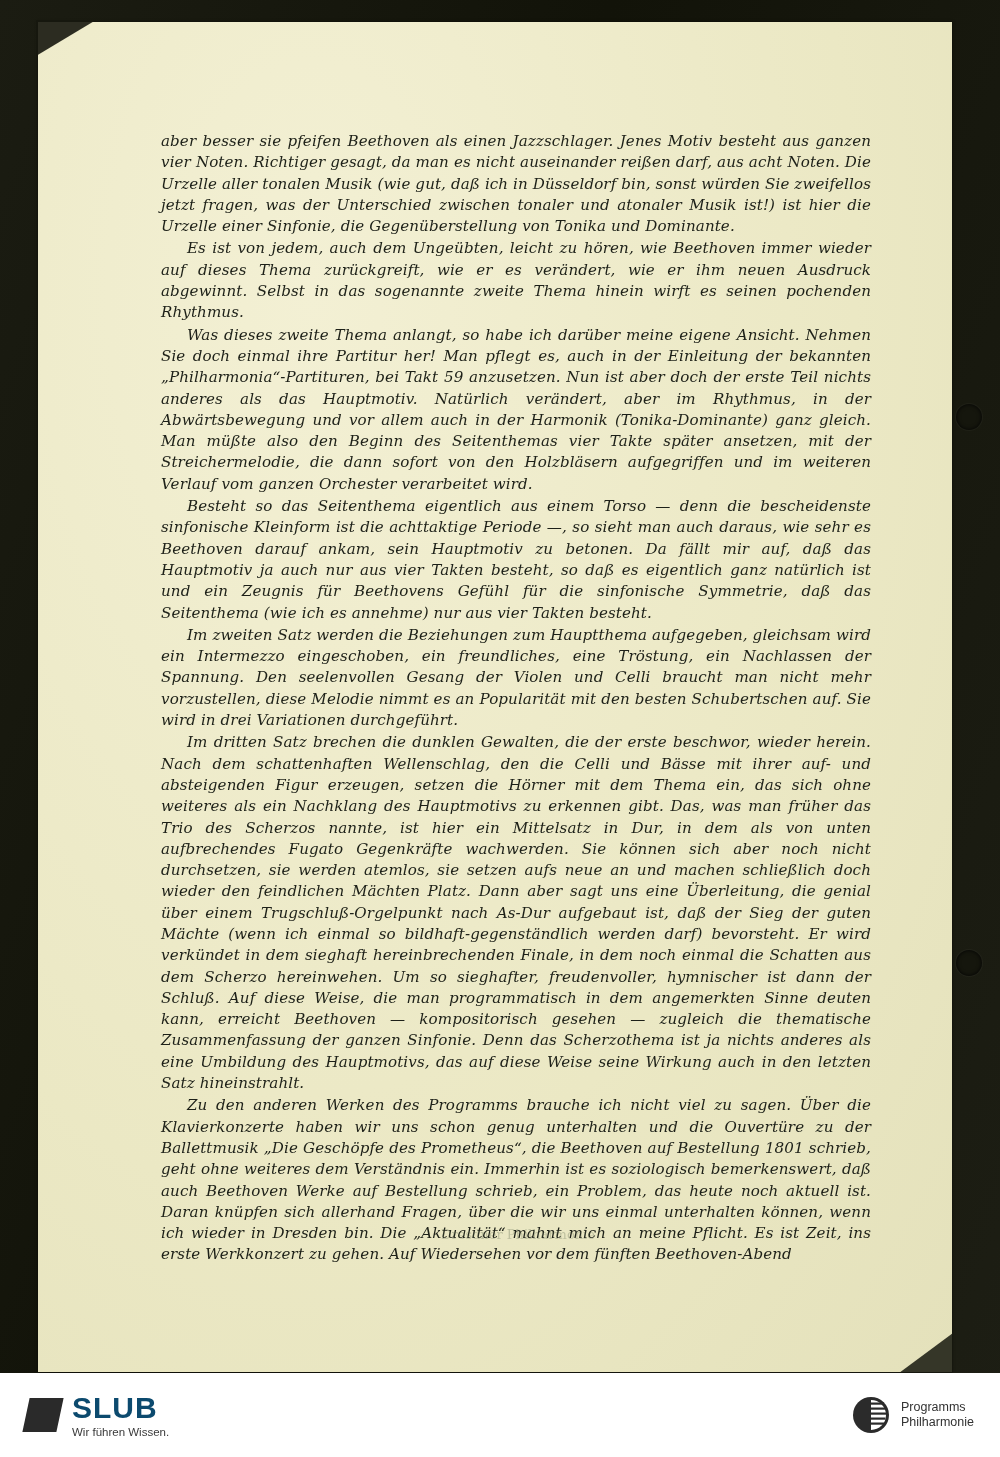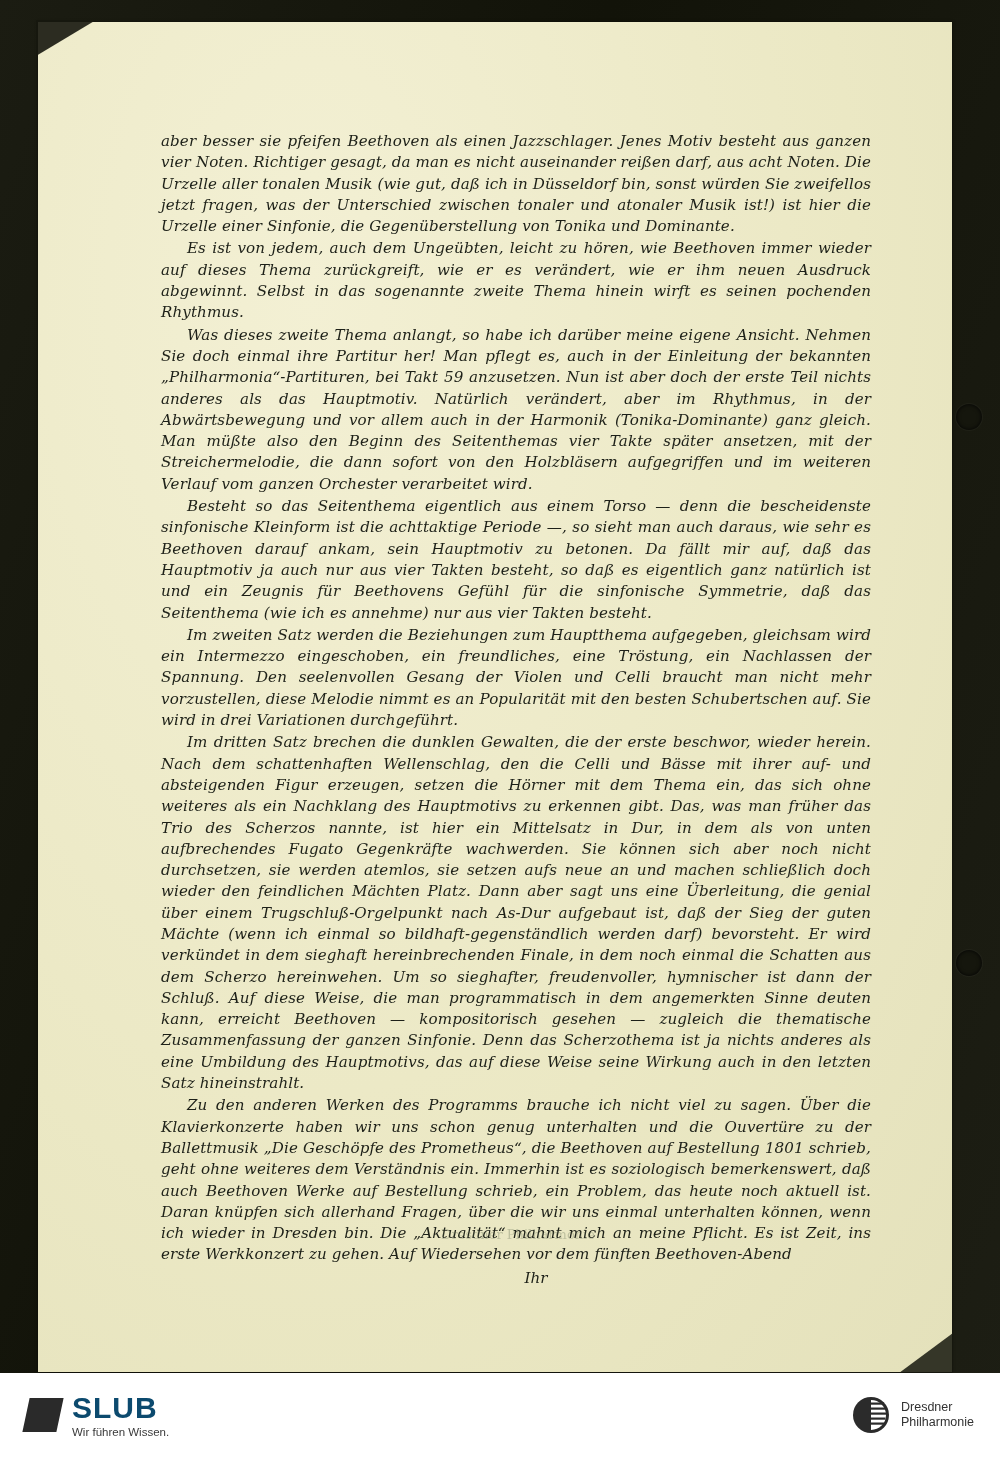--- a/index.html
+++ b/index.html
@@ -189,21 +189,20 @@
 
   <div id="document-text">
     <p class="no-indent">aber besser sie pfeifen Beethoven als einen Jazzschlager. Jenes Motiv besteht aus ganzen vier Noten. Richtiger gesagt, da man es nicht auseinander reißen darf, aus acht Noten. Die Urzelle aller tonalen Musik (wie gut, daß ich in Düsseldorf bin, sonst würden Sie zweifellos jetzt fragen, was der Unterschied zwischen tonaler und atonaler Musik ist!) ist hier die Urzelle einer Sinfonie, die Gegenüberstellung von Tonika und Dominante.</p>
     <p>Es ist von jedem, auch dem Ungeübten, leicht zu hören, wie Beethoven immer wieder auf dieses Thema zurückgreift, wie er es verändert, wie er ihm neuen Ausdruck abgewinnt. Selbst in das sogenannte zweite Thema hinein wirft es seinen pochenden Rhythmus.</p>
     <p>Was dieses zweite Thema anlangt, so habe ich darüber meine eigene Ansicht. Nehmen Sie doch einmal ihre Partitur her! Man pflegt es, auch in der Einleitung der bekannten „Philharmonia“-Partituren, bei Takt 59 anzusetzen. Nun ist aber doch der erste Teil nichts anderes als das Hauptmotiv. Natürlich verändert, aber im Rhythmus, in der Abwärtsbewegung und vor allem auch in der Harmonik (Tonika-Dominante) ganz gleich. Man müßte also den Beginn des Seitenthemas vier Takte später ansetzen, mit der Streichermelodie, die dann sofort von den Holzbläsern aufgegriffen und im weiteren Verlauf vom ganzen Orchester verarbeitet wird.</p>
     <p>Besteht so das Seitenthema eigentlich aus einem Torso — denn die bescheidenste sinfonische Kleinform ist die achttaktige Periode —, so sieht man auch daraus, wie sehr es Beethoven darauf ankam, sein Hauptmotiv zu betonen. Da fällt mir auf, daß das Hauptmotiv ja auch nur aus vier Takten besteht, so daß es eigentlich ganz natürlich ist und ein Zeugnis für Beethovens Gefühl für die sinfonische Symmetrie, daß das Seitenthema (wie ich es annehme) nur aus vier Takten besteht.</p>
     <p>Im zweiten Satz werden die Beziehungen zum Hauptthema aufgegeben, gleichsam wird ein Intermezzo eingeschoben, ein freundliches, eine Tröstung, ein Nachlassen der Spannung. Den seelenvollen Gesang der Violen und Celli braucht man nicht mehr vorzustellen, diese Melodie nimmt es an Popularität mit den besten Schubertschen auf. Sie wird in drei Variationen durchgeführt.</p>
     <p>Im dritten Satz brechen die dunklen Gewalten, die der erste beschwor, wieder herein. Nach dem schattenhaften Wellenschlag, den die Celli und Bässe mit ihrer auf- und absteigenden Figur erzeugen, setzen die Hörner mit dem Thema ein, das sich ohne weiteres als ein Nachklang des Hauptmotivs zu erkennen gibt. Das, was man früher das Trio des Scherzos nannte, ist hier ein Mittelsatz in Dur, in dem als von unten aufbrechendes Fugato Gegenkräfte wachwerden. Sie können sich aber noch nicht durchsetzen, sie werden atemlos, sie setzen aufs neue an und machen schließlich doch wieder den feindlichen Mächten Platz. Dann aber sagt uns eine Überleitung, die genial über einem Trugschluß-Orgelpunkt nach As-Dur aufgebaut ist, daß der Sieg der guten Mächte (wenn ich einmal so bildhaft-gegenständlich werden darf) bevorsteht. Er wird verkündet in dem sieghaft hereinbrechenden Finale, in dem noch einmal die Schatten aus dem Scherzo hereinwehen. Um so sieghafter, freudenvoller, hymnischer ist dann der Schluß. Auf diese Weise, die man programmatisch in dem angemerkten Sinne deuten kann, erreicht Beethoven — kompositorisch gesehen — zugleich die thematische Zusammenfassung der ganzen Sinfonie. Denn das Scherzothema ist ja nichts anderes als eine Umbildung des Hauptmotivs, das auf diese Weise seine Wirkung auch in den letzten Satz hineinstrahlt.</p>
     <p>Zu den anderen Werken des Programms brauche ich nicht viel zu sagen. Über die Klavierkonzerte haben wir uns schon genug unterhalten und die Ouvertüre zu der Ballettmusik „Die Geschöpfe des Prometheus“, die Beethoven auf Bestellung 1801 schrieb, geht ohne weiteres dem Verständnis ein. Immerhin ist es soziologisch bemerkenswert, daß auch Beethoven Werke auf Bestellung schrieb, ein Problem, das heute noch aktuell ist. Daran knüpfen sich allerhand Fragen, über die wir uns einmal unterhalten können, wenn ich wieder in Dresden bin. Die „Aktualität“ mahnt mich an meine Pflicht. Es ist Zeit, ins erste Werkkonzert zu gehen. Auf Wiedersehen vor dem fünften Beethoven-Abend</p>
     <div id="signature-block">
-      <span class="sig-line-1">Ihr</span>
     </div>
   </div>
 
   <div id="bleed-through">Dresdner Philharmonie</div>
 </div>
 
 <div class="punch-hole" id="punch-hole-top"></div>
 <div class="punch-hole" id="punch-hole-bottom"></div>
 
 <div id="footer-bar">
@@ -223,17 +222,17 @@
         <g fill="#2b2b2b">
           <rect x="19" y="6.5" width="13" height="2.2"></rect>
           <rect x="19" y="11.5" width="14.5" height="2.2"></rect>
           <rect x="19" y="16.5" width="15" height="2.2"></rect>
           <rect x="19" y="21.5" width="14.5" height="2.2"></rect>
           <rect x="19" y="26.5" width="13" height="2.2"></rect>
         </g>
       </svg>
     </div>
     <div id="philharmonie-text">
-      <span>Dresdner</span>
+      <span>Programms</span>
       <span>Philharmonie</span>
     </div>
   </div>
 </div>
 
 </body></html>

